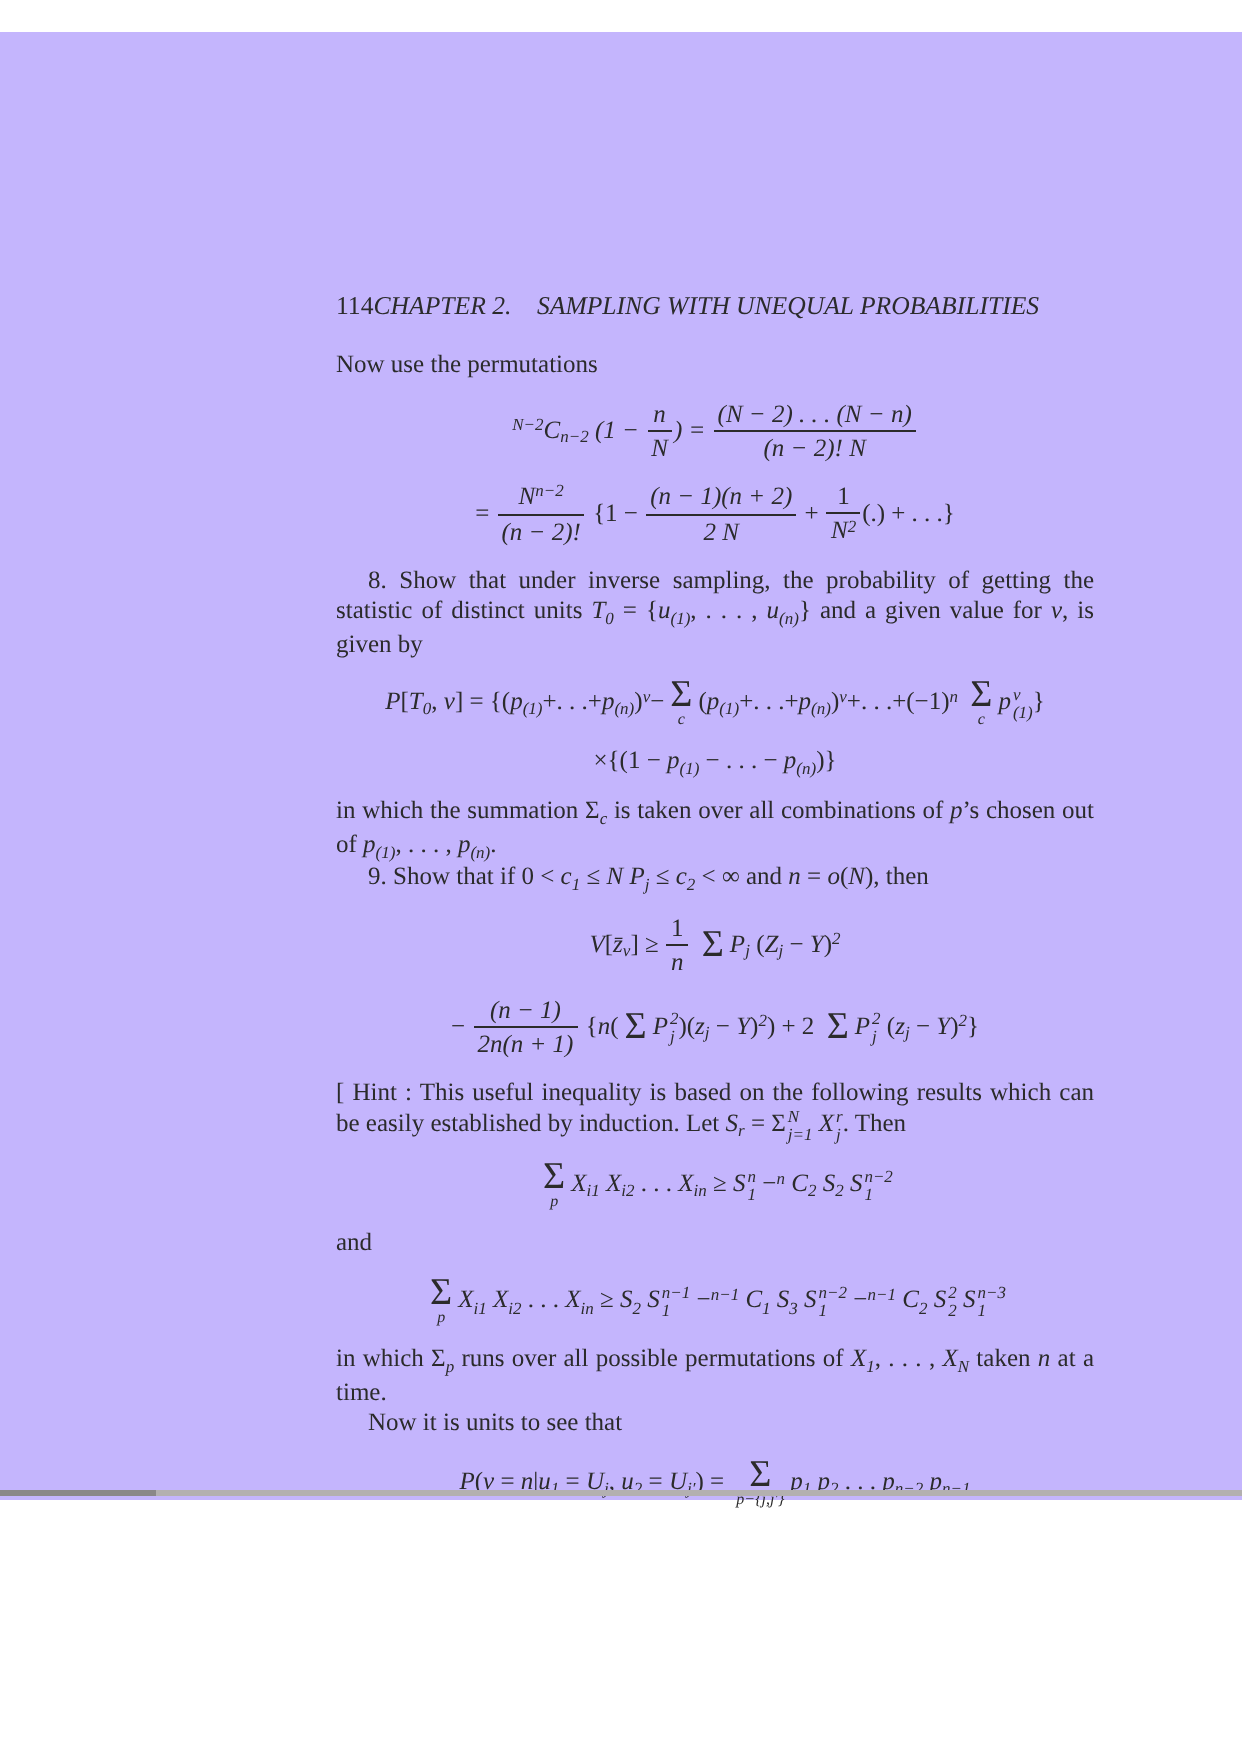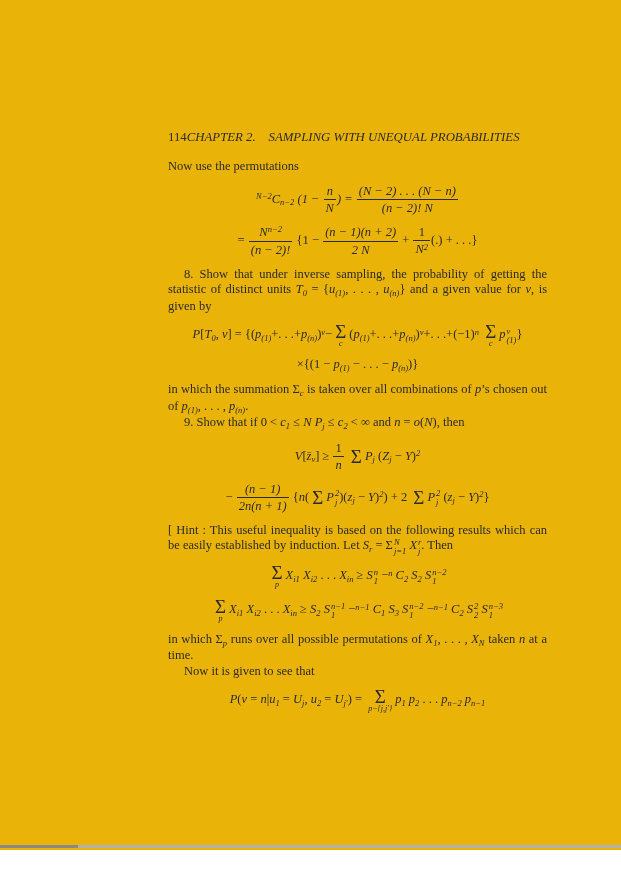--- a/index.html
+++ b/index.html
@@ -1,21 +1,21 @@
 <!DOCTYPE html>
 <html><head>
 <meta charset="utf-8">
 <style>
   html, body { margin:0; padding:0; }
   body {
     width:621px; height:878px; background:#ffffff; overflow:hidden;
     font-family:"Liberation Serif", "DejaVu Serif", serif;
     color:#2b2b2b;
   }
-  .page { position:relative; width:621px; height:850px; background:#eab308; }
+  .page { position:relative; width:621px; height:734px; background:#c4b5fd;margin-top:16px; }
   .content { position:absolute; left:168px; top:130px; width:379px; font-size:12.5px; line-height:15.4px; }
 
   .pageheader { white-space:nowrap; margin-bottom:14px; font-size:12.8px; }
   .pgnum { font-style:normal; }
   .chtitle { font-style:italic; }
 
   .para { text-align:justify; margin:0; }
   .para.indent { text-indent:16px; }
 
   .display { text-align:center; margin:9px 0; white-space:nowrap; }
@@ -52,22 +52,23 @@
         <div class="display"><span class="tok-txt">= </span><span class="frac"><span class="num"><span class="tok-it">N</span><span class="tok-sup">n−2</span></span><span class="den"><span class="tok-it">(n − 2)!</span></span></span><span class="tok-txt"> {1 − </span><span class="frac"><span class="num"><span class="tok-it">(n − 1)(n + 2)</span></span><span class="den"><span class="tok-it">2 N</span></span></span><span class="tok-txt"> + </span><span class="frac"><span class="num"><span class="tok-txt">1</span></span><span class="den"><span class="tok-it">N</span><span class="tok-sup">2</span></span></span><span class="tok-txt">(.) + . . .}</span></div>
         <div class="para indent"><span class="tok-txt">8. Show that under inverse sampling, the probability of getting the statistic of distinct units </span><span class="tok-it">T</span><span class="tok-sub">0</span><span class="tok-txt"> = {</span><span class="tok-it">u</span><span class="tok-sub">(1)</span><span class="tok-txt">, . . . , </span><span class="tok-it">u</span><span class="tok-sub">(n)</span><span class="tok-txt">} and a given value for </span><span class="tok-it">ν</span><span class="tok-txt">, is given by</span></div>
         <div class="display tight"><span class="tok-it">P</span><span class="tok-txt">[</span><span class="tok-it">T</span><span class="tok-sub">0</span><span class="tok-txt">, </span><span class="tok-it">ν</span><span class="tok-txt">] = {(</span><span class="tok-it">p</span><span class="tok-sub">(1)</span><span class="tok-txt">+. . .+</span><span class="tok-it">p</span><span class="tok-sub">(n)</span><span class="tok-txt">)</span><span class="tok-sup">ν</span><span class="tok-txt">−</span><span class="bigsum"><span class="sigma">Σ</span><span class="under">c</span></span><span class="tok-txt">(</span><span class="tok-it">p</span><span class="tok-sub">(1)</span><span class="tok-txt">+. . .+</span><span class="tok-it">p</span><span class="tok-sub">(n)</span><span class="tok-txt">)</span><span class="tok-sup">ν</span><span class="tok-txt">+. . .+(−1)</span><span class="tok-sup">n</span><span class="tok-txt"> </span><span class="bigsum"><span class="sigma">Σ</span><span class="under">c</span></span><span class="tok-it">p</span><span class="ss"><span class="s-sup">ν</span><span class="s-sub">(1)</span></span><span class="tok-txt">}</span></div>
         <div class="display"><span class="tok-txt">×{(1 − </span><span class="tok-it">p</span><span class="tok-sub">(1)</span><span class="tok-txt"> − . . . − </span><span class="tok-it">p</span><span class="tok-sub">(n)</span><span class="tok-txt">)}</span></div>
         <div class="para"><span class="tok-txt">in which the summation Σ</span><span class="tok-sub">c</span><span class="tok-txt"> is taken over all combinations of </span><span class="tok-it">p</span><span class="tok-txt">’s chosen out of </span><span class="tok-it">p</span><span class="tok-sub">(1)</span><span class="tok-txt">, . . . , </span><span class="tok-it">p</span><span class="tok-sub">(n)</span><span class="tok-txt">.</span></div>
         <div class="para indent"><span class="tok-txt">9. Show that if 0 &lt; </span><span class="tok-it">c</span><span class="tok-sub">1</span><span class="tok-txt"> ≤ </span><span class="tok-it">N P</span><span class="tok-sub">j</span><span class="tok-txt"> ≤ </span><span class="tok-it">c</span><span class="tok-sub">2</span><span class="tok-txt"> &lt; ∞ and </span><span class="tok-it">n</span><span class="tok-txt"> = </span><span class="tok-it">o</span><span class="tok-txt">(</span><span class="tok-it">N</span><span class="tok-txt">), then</span></div>
         <div class="display"><span class="tok-it">V</span><span class="tok-txt">[</span><span class="tok-it">z̄</span><span class="tok-sub">ν</span><span class="tok-txt">] ≥ </span><span class="frac"><span class="num"><span class="tok-txt">1</span></span><span class="den"><span class="tok-it">n</span></span></span><span class="tok-txt"> </span><span class="bigsum"><span class="sigma">Σ</span></span><span class="tok-it">P</span><span class="tok-sub">j</span><span class="tok-txt"> (</span><span class="tok-it">Z</span><span class="tok-sub">j</span><span class="tok-txt"> − </span><span class="tok-it">Y</span><span class="tok-txt">)</span><span class="tok-sup">2</span></div>
         <div class="display"><span class="tok-txt">− </span><span class="frac"><span class="num"><span class="tok-it">(n − 1)</span></span><span class="den"><span class="tok-it">2n(n + 1)</span></span></span><span class="tok-txt"> {</span><span class="tok-it">n</span><span class="tok-txt">(</span><span class="bigsum"><span class="sigma">Σ</span></span><span class="tok-it">P</span><span class="ss"><span class="s-sup">2</span><span class="s-sub">j</span></span><span class="tok-txt">)(</span><span class="tok-it">z</span><span class="tok-sub">j</span><span class="tok-txt"> − </span><span class="tok-it">Y</span><span class="tok-txt">)</span><span class="tok-sup">2</span><span class="tok-txt">) + 2 </span><span class="bigsum"><span class="sigma">Σ</span></span><span class="tok-it">P</span><span class="ss"><span class="s-sup">2</span><span class="s-sub">j</span></span><span class="tok-txt"> (</span><span class="tok-it">z</span><span class="tok-sub">j</span><span class="tok-txt"> − </span><span class="tok-it">Y</span><span class="tok-txt">)</span><span class="tok-sup">2</span><span class="tok-txt">}</span></div>
         <div class="para"><span class="tok-txt">[ Hint : This useful inequality is based on the following results which can be easily established by induction. Let </span><span class="tok-it">S</span><span class="tok-sub">r</span><span class="tok-txt"> = Σ</span><span class="ss"><span class="s-sup">N</span><span class="s-sub">j=1</span></span><span class="tok-it"> X</span><span class="ss"><span class="s-sup">r</span><span class="s-sub">j</span></span><span class="tok-txt">. Then</span></div>
         <div class="display"><span class="bigsum"><span class="sigma">Σ</span><span class="under">p</span></span><span class="tok-it">X</span><span class="tok-sub">i1</span><span class="tok-it"> X</span><span class="tok-sub">i2</span><span class="tok-txt"> . . . </span><span class="tok-it">X</span><span class="tok-sub">in</span><span class="tok-txt"> ≥ </span><span class="tok-it">S</span><span class="ss"><span class="s-sup">n</span><span class="s-sub">1</span></span><span class="tok-txt"> −</span><span class="tok-sup">n</span><span class="tok-it"> C</span><span class="tok-sub">2</span><span class="tok-it"> S</span><span class="tok-sub">2</span><span class="tok-it"> S</span><span class="ss"><span class="s-sup">n−2</span><span class="s-sub">1</span></span></div>
+        <div class="para"><span class="tok-txt">and</span></div>
         <div class="display"><span class="bigsum"><span class="sigma">Σ</span><span class="under">p</span></span><span class="tok-it">X</span><span class="tok-sub">i1</span><span class="tok-it"> X</span><span class="tok-sub">i2</span><span class="tok-txt"> . . . </span><span class="tok-it">X</span><span class="tok-sub">in</span><span class="tok-txt"> ≥ </span><span class="tok-it">S</span><span class="tok-sub">2</span><span class="tok-it"> S</span><span class="ss"><span class="s-sup">n−1</span><span class="s-sub">1</span></span><span class="tok-txt"> −</span><span class="tok-sup">n−1</span><span class="tok-it"> C</span><span class="tok-sub">1</span><span class="tok-it"> S</span><span class="tok-sub">3</span><span class="tok-it"> S</span><span class="ss"><span class="s-sup">n−2</span><span class="s-sub">1</span></span><span class="tok-txt"> −</span><span class="tok-sup">n−1</span><span class="tok-it"> C</span><span class="tok-sub">2</span><span class="tok-it"> S</span><span class="ss"><span class="s-sup">2</span><span class="s-sub">2</span></span><span class="tok-it"> S</span><span class="ss"><span class="s-sup">n−3</span><span class="s-sub">1</span></span></div>
         <div class="para"><span class="tok-txt">in which Σ</span><span class="tok-sub">p</span><span class="tok-txt"> runs over all possible permutations of </span><span class="tok-it">X</span><span class="tok-sub">1</span><span class="tok-txt">, . . . , </span><span class="tok-it">X</span><span class="tok-sub">N</span><span class="tok-txt"> taken </span><span class="tok-it">n</span><span class="tok-txt"> at a time.</span></div>
-        <div class="para indent"><span class="tok-txt">Now it is given to see that</span></div>
+        <div class="para indent"><span class="tok-txt">Now it is units to see that</span></div>
         <div class="display"><span class="tok-it">P</span><span class="tok-txt">(</span><span class="tok-it">ν</span><span class="tok-txt"> = </span><span class="tok-it">n</span><span class="tok-txt">|</span><span class="tok-it">u</span><span class="tok-sub">1</span><span class="tok-txt"> = </span><span class="tok-it">U</span><span class="tok-sub">j</span><span class="tok-txt">, </span><span class="tok-it">u</span><span class="tok-sub">2</span><span class="tok-txt"> = </span><span class="tok-it">U</span><span class="tok-sub">j′</span><span class="tok-txt">) = </span><span class="bigsum"><span class="sigma">Σ</span><span class="under">p−{j,j′}</span></span><span class="tok-it">p</span><span class="tok-sub">1</span><span class="tok-it"> p</span><span class="tok-sub">2</span><span class="tok-txt"> . . . </span><span class="tok-it">p</span><span class="tok-sub">n−2</span><span class="tok-it"> p</span><span class="tok-sub">n−1</span></div>
       </div>
   </div>
   <div class="h-scrollbar" style="background: rgb(179, 176, 176);">
     <div class="h-thumb" style="background: rgb(138, 136, 136); width: 78px;"></div>
   </div>
 </div>
 
 </body></html>

